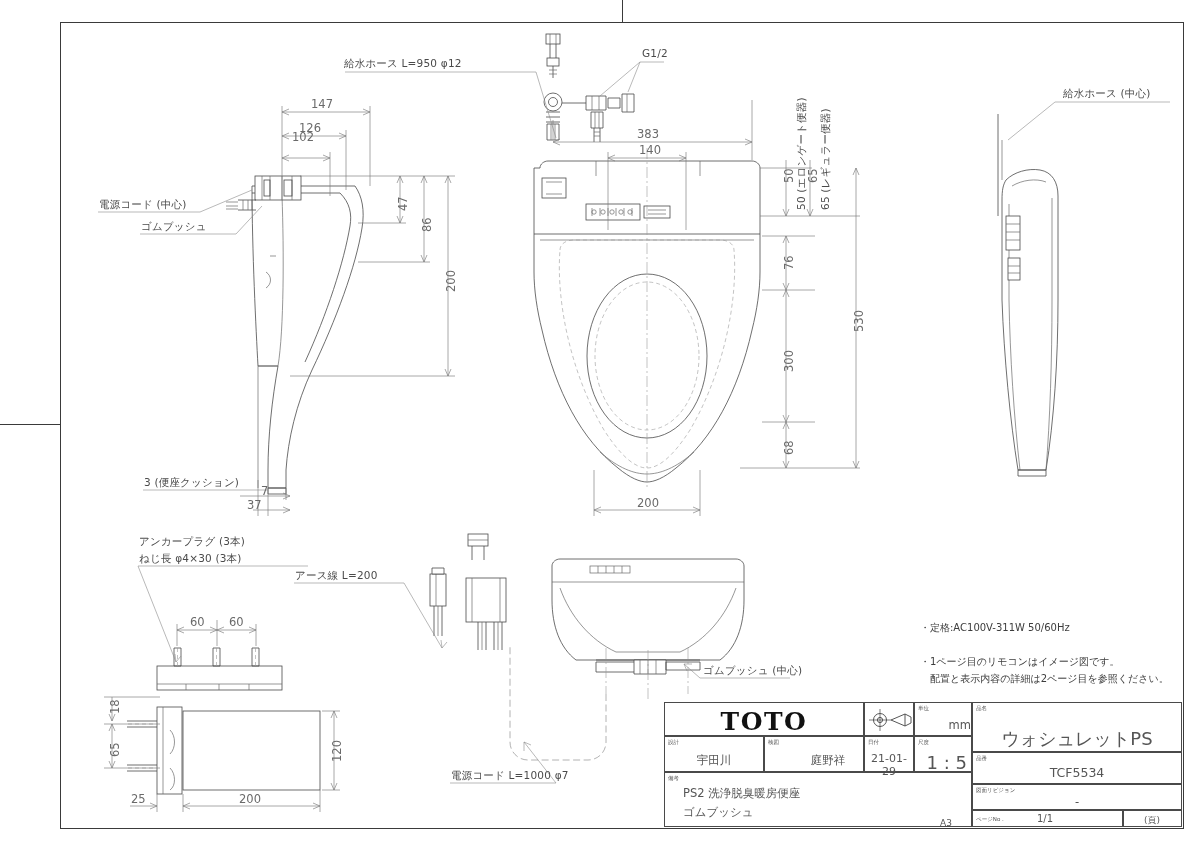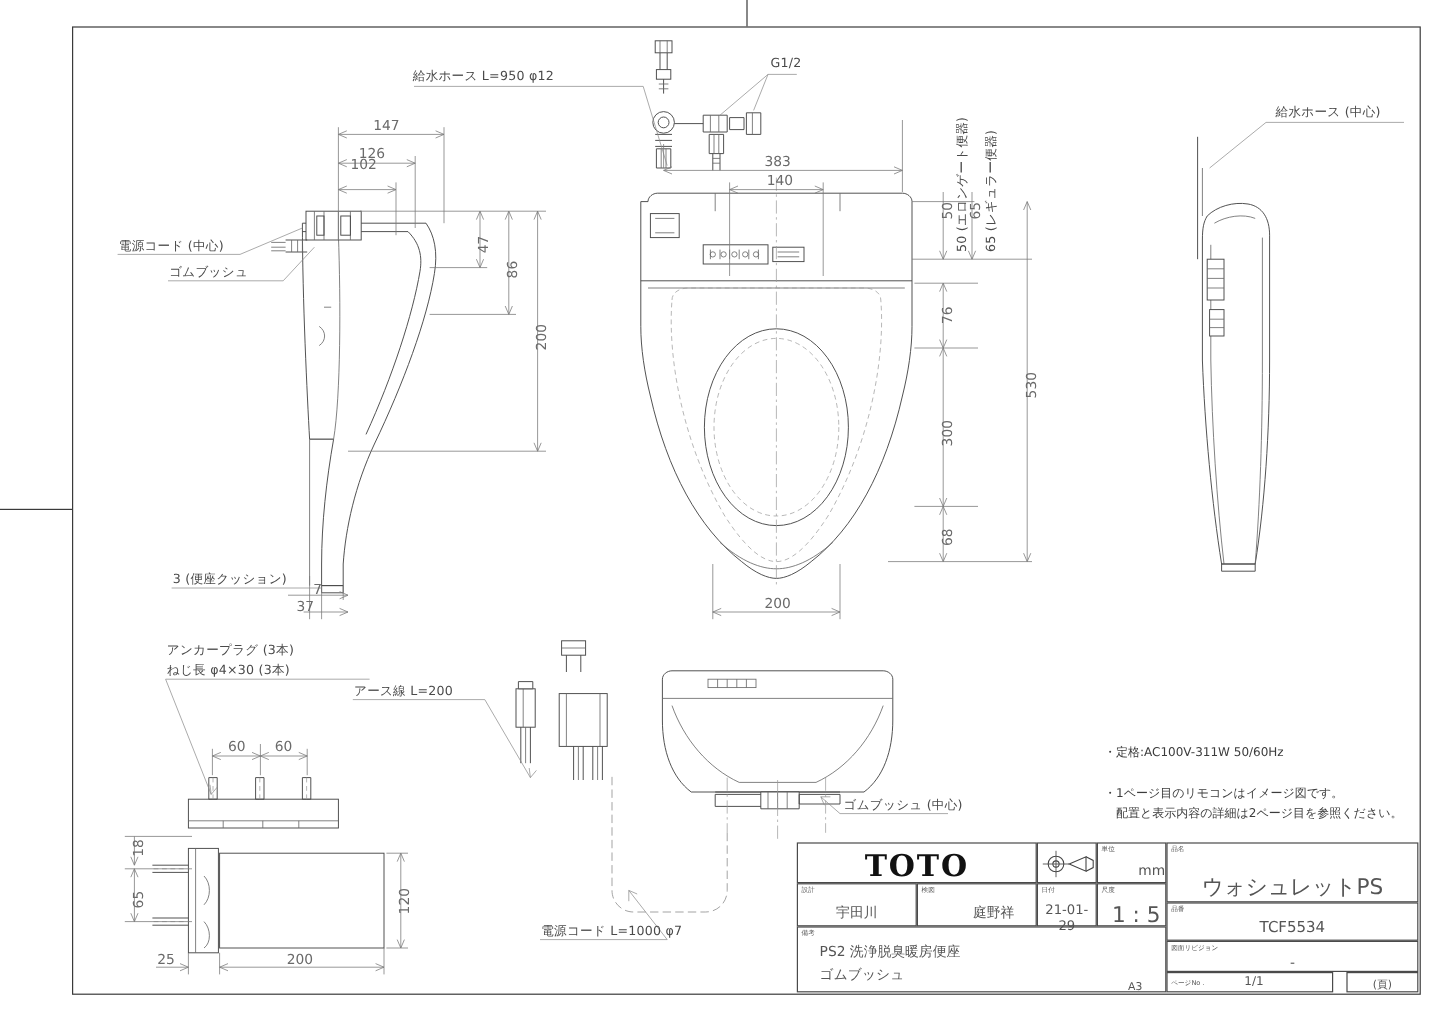--- a/index.html
+++ b/index.html
@@ -430,21 +430,21 @@
       <div class="val" style="top:24px;font-size:18px;">ウォシュレットPS</div>
     </div>
     <div class="cell" style="left:308px;top:50px;width:210px;height:32px;">
       <div class="lbl">品番</div>
       <div class="val" style="top:12px;font-size:12.5px;">TCF5534</div>
     </div>
     <div class="cell" style="left:308px;top:82px;width:210px;height:26px;">
       <div class="lbl">図面リビジョン</div>
       <div class="val" style="top:10px;">-</div>
     </div>
-    <div class="cell" style="left:308px;top:108px;width:139px;height:17px;">
+    <div class="cell" style="left:308px;top:108px;width:152px;height:17px;">
       <div class="lbl" style="top:4px;">ページNo .</div>
       <div class="val" style="top:2px;left:42px;width:60px;font-size:10px;">1/1</div>
     </div>
     <div class="cell" style="left:458px;top:108px;width:60px;height:17px;">
       <div class="val" style="top:3px;font-size:9px;">(頁)</div>
     </div>
   </div>
 
   <div class="a3" style="left:906px;top:818px;margin-left:34px;">A3</div>
 

